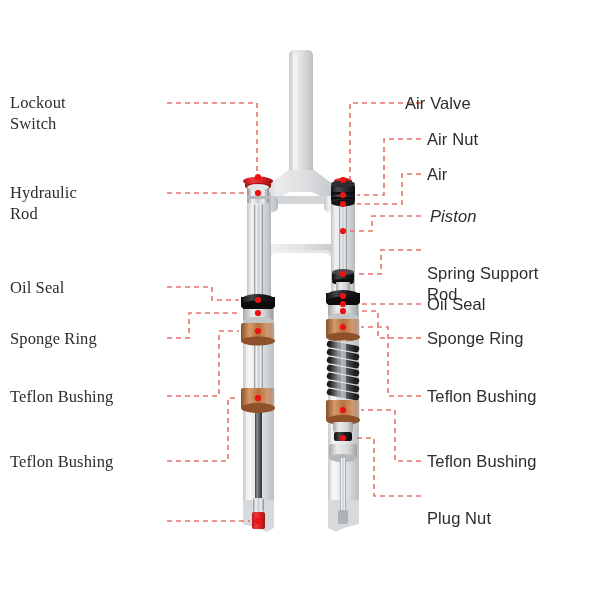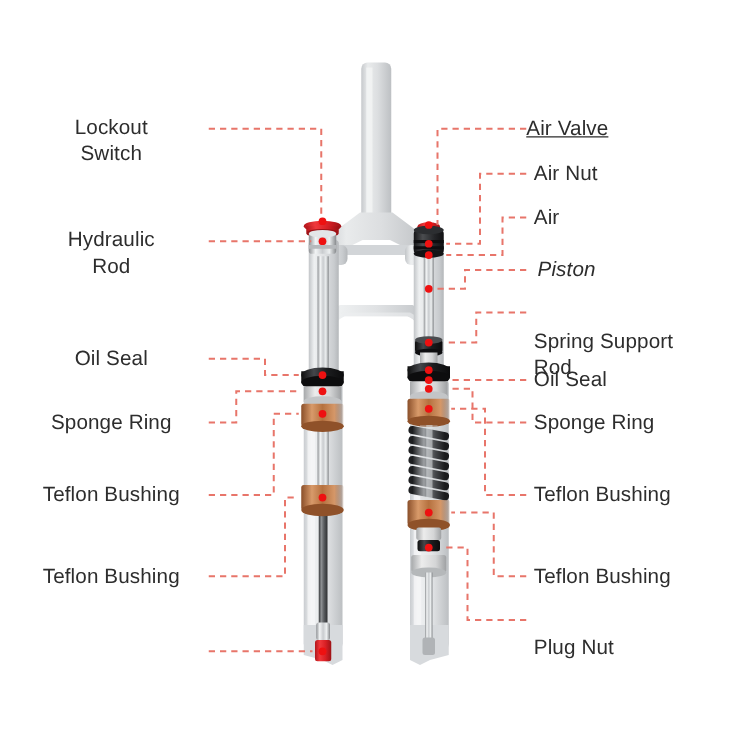--- a/index.html
+++ b/index.html
@@ -14,21 +14,21 @@
 
   
   .label{
     position:absolute;
     font-size:16.5px;
     line-height:21px;
     color:#2d2d2d;
     letter-spacing:.1px;
     white-space:pre-line;
   }
-  .label.left{text-align:center;}
+  .label.left{text-align:left;font-family:Liberation Serif, serif;}
   .label.right{text-align:left;}
 
   
   svg.layer{position:absolute;left:0;top:0;width:600px;height:600px;}
   svg.layer.lines{pointer-events:none;}
 </style>
 </head>
 <body>
 
 <div id="stage">
@@ -267,21 +267,21 @@
 
   <div class="label left" style="left:10px;top:277px;width:158px;">Oil Seal</div>
 
   <div class="label left" style="left:10px;top:328px;width:158px;">Sponge Ring</div>
 
   <div class="label left" style="left:10px;top:386px;width:158px;">Teflon Bushing</div>
 
   <div class="label left" style="left:10px;top:451px;width:158px;">Teflon Bushing</div>
 
 
-  <div class="label right" style="left:421px;top:93px;width:168px;text-decoration:underline;">Air Valve</div>
+  <div class="label right" style="left:405px;top:93px;width:168px;">Air Valve</div>
 
   <div class="label right" style="left:427px;top:129px;width:168px;">Air Nut</div>
 
   <div class="label right" style="left:427px;top:164px;width:168px;">Air</div>
 
   <div class="label right" style="left:430px;top:206px;width:168px;font-style:italic;">Piston</div>
 
   <div class="label right" style="left:427px;top:240px;width:168px;margin-top:23px;">Spring Support
 Rod</div>
 

